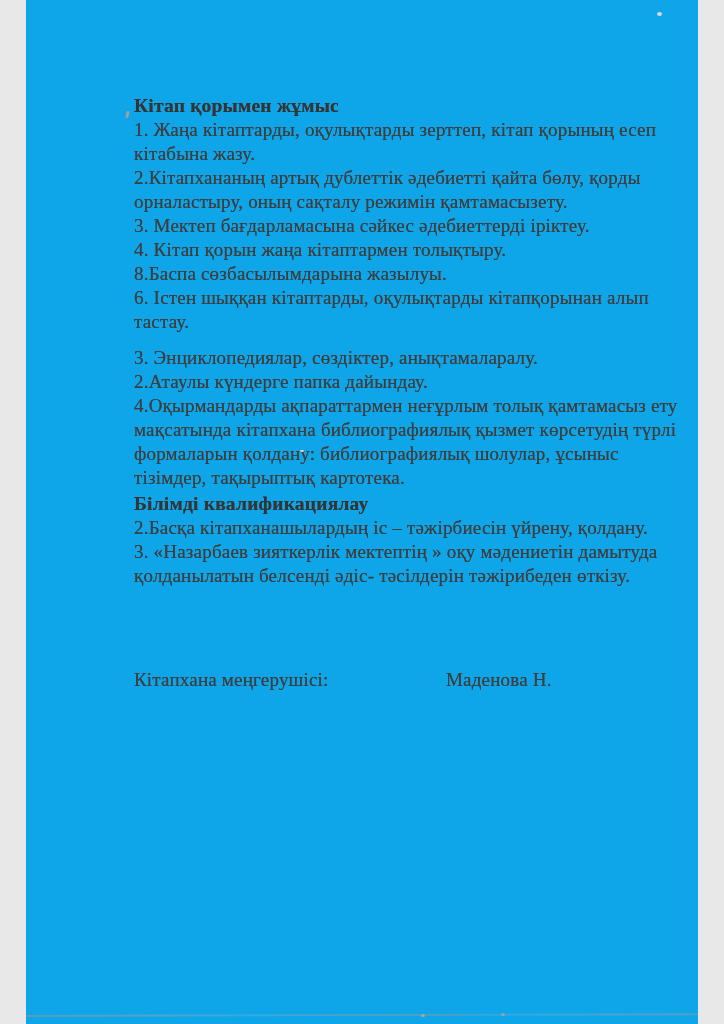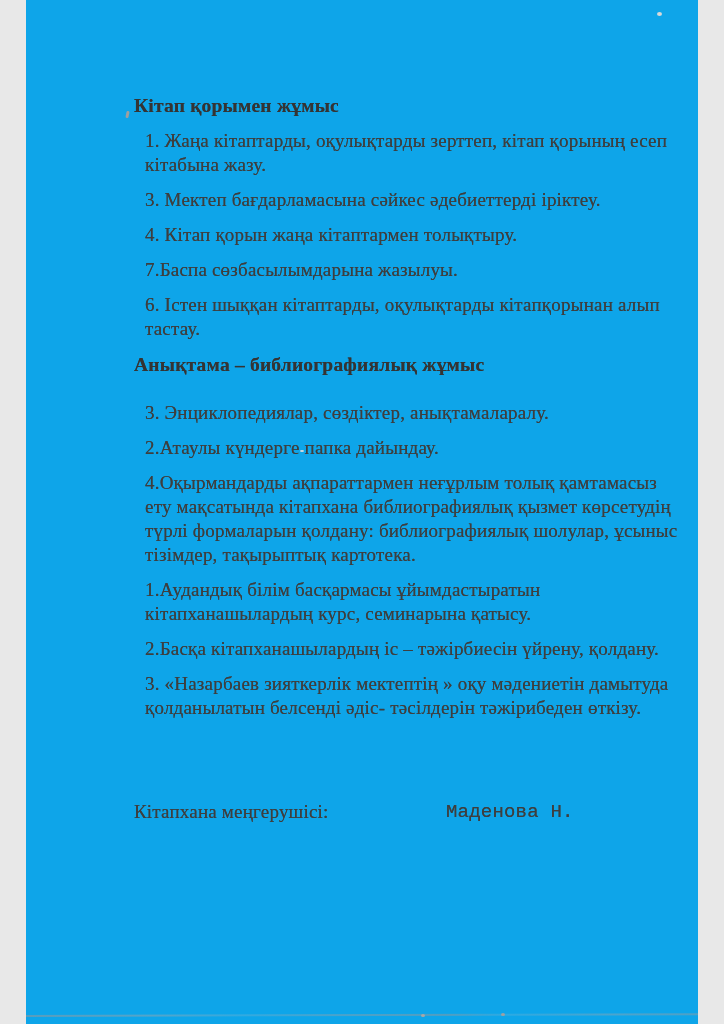--- a/index.html
+++ b/index.html
@@ -24,30 +24,30 @@
     letter-spacing: 0.2px;
   }
   .sec { margin: 0; padding: 0; }
   .sec h2 {
     margin: 0;
     font-size: 19.5px;
     line-height: 24px;
     font-weight: bold;
     color: #343434;
   }
-  .sec p { margin: 11px; }
+  .sec p { margin: 0; }
   .sec-2 { margin-top: 12px; }
   .sec-2 h2 { margin-bottom: 24px; }
   .sec-3 { margin-top: 2px; }
   .sig-row {
     display: flex;
     margin-top: 80px;
   }
   .sig-label { width: 312px; flex: 0 0 auto; }
-  .sig-name { flex: 0 0 auto; font-family: Liberation Mono, monospace; }
+  .sig-name { flex: 0 0 auto; }
   
   .artifact { position: absolute; pointer-events: none; }
   .dot-top {
     left: 631px; top: 12px; width: 5px; height: 4px;
     background: #d9d9d9; border-radius: 50%;
   }
   .comma-mark {
     left: 100px; top: 111px; width: 3px; height: 7px;
     background: #9f9f9f; border-radius: 2px;
     transform: rotate(12deg);
@@ -81,35 +81,35 @@
 </head>
 <body>
 
 <div class="page">
 
   <div class="doc">
 
     <section class="sec sec-1">
       <h2>Кітап қорымен жұмыс</h2>
       <p>1. Жаңа кітаптарды, оқулықтарды зерттеп, кітап қорының есеп кітабына жазу.</p>
+      <p>2.Кітапхананың артық дублеттік әдебиетті қайта бөлу, қорды орналастыру, оның сақталу режимін қамтамасызету.</p>
       <p>3. Мектеп бағдарламасына сәйкес әдебиеттерді іріктеу.</p>
       <p>4. Кітап қорын жаңа кітаптармен толықтыру.</p>
-      <p>7.Баспа сөзбасылымдарына жазылуы.</p>
+      <p>8.Баспа сөзбасылымдарына жазылуы.</p>
       <p>6. Істен шыққан кітаптарды, оқулықтарды кітапқорынан алып тастау.</p>
     </section>
 
     <section class="sec sec-2">
-      <h2>Анықтама – библиографиялық жұмыс</h2>
       <p>3. Энциклопедиялар, сөздіктер, анықтамаларалу.</p>
       <p>2.Атаулы күндерге папка дайындау.</p>
       <p>4.Оқырмандарды ақпараттармен неғұрлым толық қамтамасыз ету мақсатында кітапхана библиографиялық қызмет көрсетудің түрлі формаларын қолдану: библиографиялық шолулар, ұсыныс тізімдер, тақырыптық картотека.</p>
     </section>
 
     <section class="sec sec-3">
-      <p>1.Аудандық  білім басқармасы ұйымдастыратын кітапханашылардың курс, семинарына қатысу.</p>
+      <h2>Білімді квалификациялау</h2>
       <p>2.Басқа кітапханашылардың іс – тәжірбиесін үйрену, қолдану.</p>
       <p>3. «Назарбаев зияткерлік мектептің » оқу мәдениетін дамытуда қолданылатын белсенді әдіс- тәсілдерін тәжірибеден өткізу.</p>
     </section>
 
     <div class="sig-row">
       <span class="sig-label">Кітапхана меңгерушісі:</span>
       <span class="sig-name">Маденова Н.</span>
     </div>
 
   </div>

